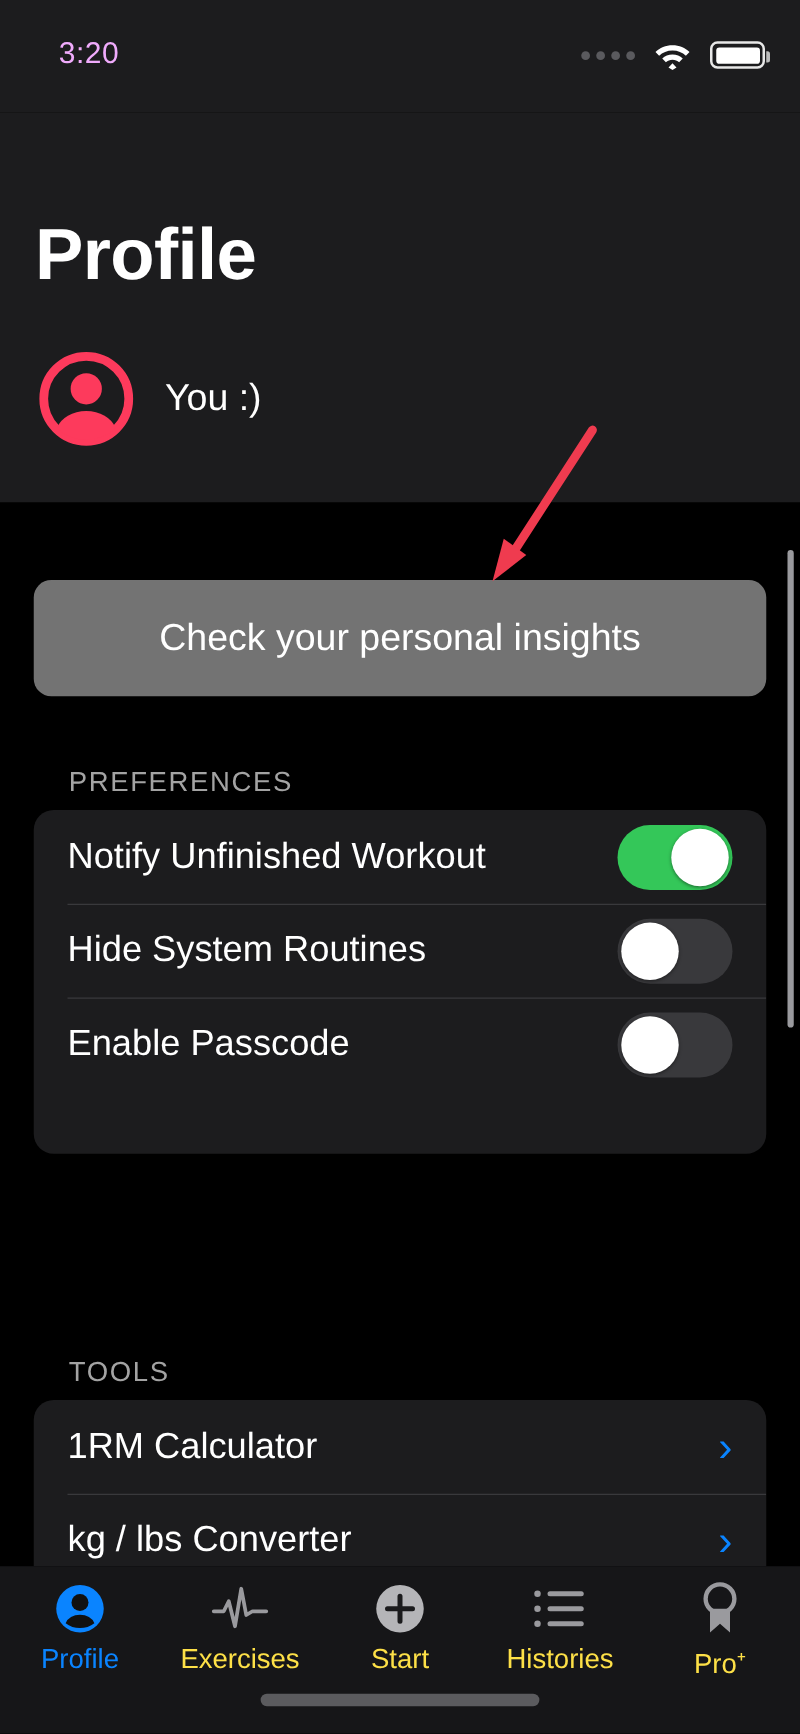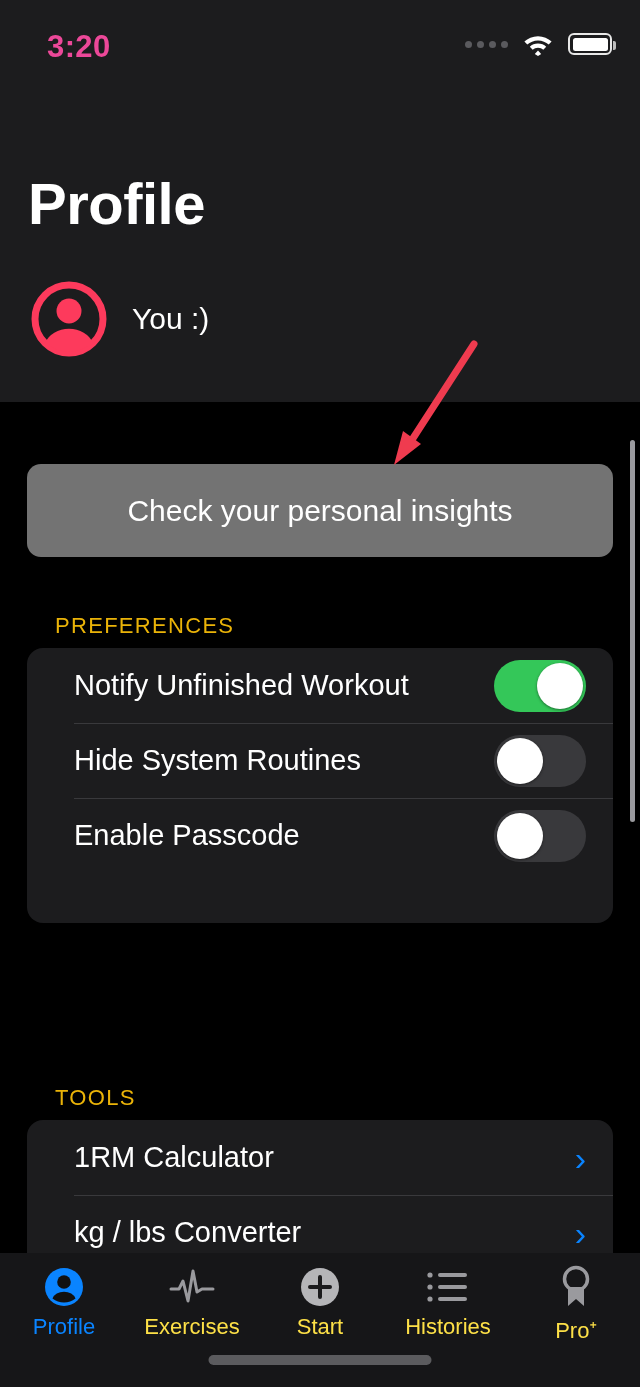--- a/index.html
+++ b/index.html
@@ -17,21 +17,21 @@
 
   
   #status-bar {
     position:absolute; top:0; left:0;
     width:640px; height:90px;
     background:#1c1c1e;
     z-index:5;
   }
   #status-time {
     position:absolute; left:47px; top:29px;
-    font-size:31px; font-weight:bold; color:#ec4899;
+    font-size:24px; font-weight:normal; color:#f0abfc;
     letter-spacing:0.4px;
   }
   #status-right {
     position:absolute; right:28px; top:32px;
     display:flex; align-items:center; gap:14px;
   }
   .sig-dots { display:flex; gap:5px; align-items:center; }
   .sig-dots i { display:block; width:7px; height:7px; border-radius:50%; background:#5a5a5e; }
   .wifi-ic { width:32px; height:24px; display:block; }
   .batt {
@@ -76,31 +76,30 @@
     position:absolute; left:27px; top:62px;
     width:586px; height:93px;
     background:#737373; border:none; border-radius:14px;
     color:#fff; font-size:30px;
     font-family:"Liberation Sans", sans-serif;
     cursor:pointer;
   }
 
   .section-label {
     position:absolute; left:55px;
-    font-size:22px; color:#eab308;
+    font-size:22px; color:#a3a3a3;
     letter-spacing:1.3px;
   }
   #label-preferences { top:211px; }
   #label-tools       { top:683px; }
 
   .card {
     position:absolute; left:27px; width:586px;
     background:#1c1c1e; border-radius:16px;
     overflow:hidden;
-    padding-left:20px;
   }
   #card-preferences { top:246px; height:275px; }
   #card-tools       { top:718px; height:150px; }
 
   .row {
     position:relative;
     height:75px;
     display:flex; align-items:center;
     padding:0 27px 0 27px;
   }

